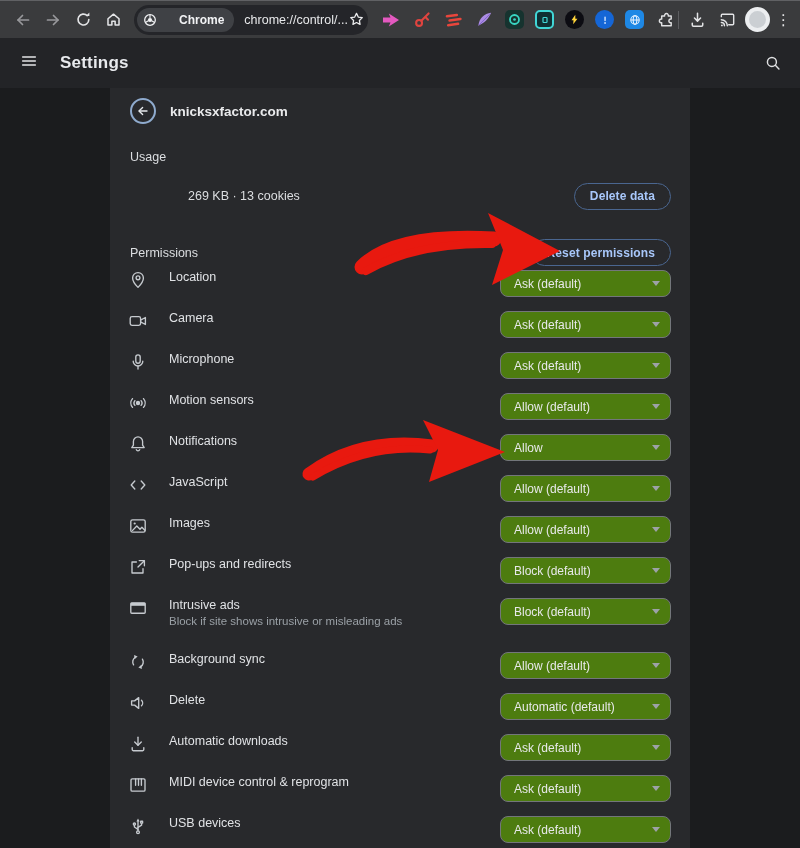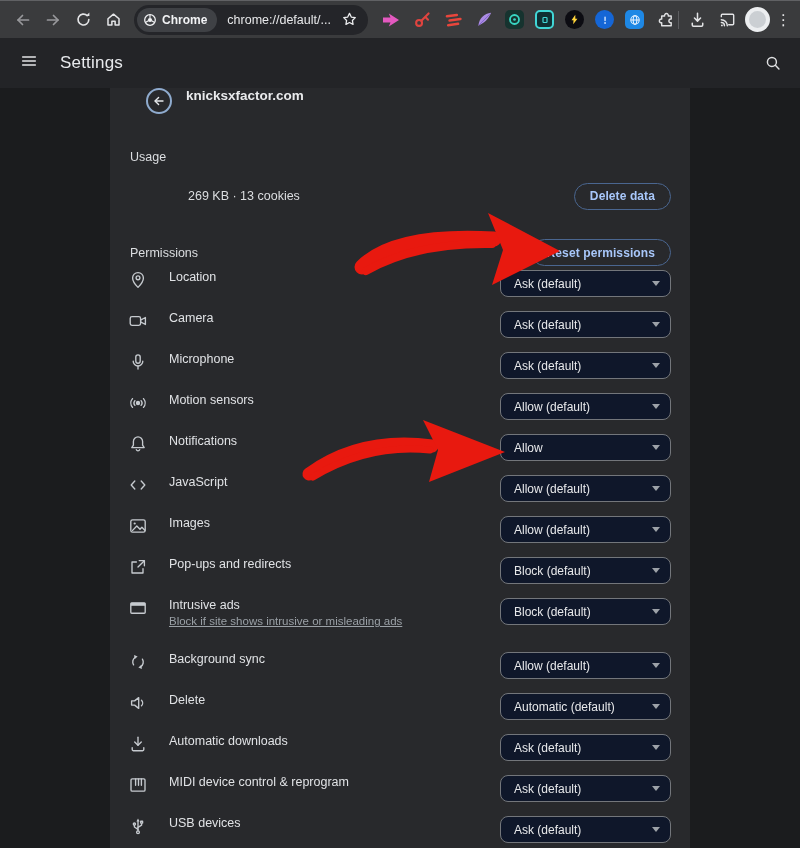--- a/index.html
+++ b/index.html
@@ -6,45 +6,45 @@
     font-family:"Liberation Sans","DejaVu Sans",sans-serif;background:#1b1c1e;}
   *{box-sizing:border-box;}
 
   
   .toolbar{height:38px;background:#3a3b3d;border-top:1px solid #606164;
     display:flex;align-items:center;padding:0 8px;}
   .tb-btn{width:30px;height:30px;display:flex;align-items:center;justify-content:center;flex:0 0 auto;}
   .omnibox{margin-left:6px;width:234px;height:30px;border-radius:15px;background:#242529;
     display:flex;align-items:center;padding:0 10px 0 3px;flex:0 0 auto;}
   .chip{height:24px;border-radius:12px;background:#3f4145;display:flex;align-items:center;
-    gap:5px;padding:0 10px 0 6px;}
+    gap:22px;padding:0 10px 0 6px;}
   .chip-label{font-size:12px;font-weight:bold;color:#f2f3f5;}
   .url{font-size:12.5px;color:#e8e9eb;margin-left:10px;white-space:nowrap;}
   .star{margin-left:auto;display:flex;}
   .ext-row{margin-left:13px;display:flex;align-items:center;gap:11px;}
   .ext{width:20px;height:20px;display:flex;align-items:center;justify-content:center;flex:0 0 auto;}
   .ext-sq{width:19px;height:19px;border-radius:5px;display:flex;align-items:center;justify-content:center;}
   .ext-ci{width:19px;height:19px;border-radius:50%;display:flex;align-items:center;justify-content:center;}
   .tb-sep{width:1px;height:18px;background:#5d5e61;margin:0 3px;flex:0 0 auto;}
   .avatar{width:25px;height:25px;border-radius:50%;background:#eceef0;display:flex;
     align-items:center;justify-content:center;}
   .avatar-in{width:17px;height:17px;border-radius:50%;background:#cbcfd3;}
   .kebab{color:#e2e3e5;font-size:15px;line-height:1;padding:0 4px;}
 
   
   .settings-header{height:50px;background:#232427;display:flex;align-items:center;
     padding:0 20px;position:relative;}
-  .sh-title{font-size:17px;font-weight:400;color:#e8eaed;margin-left:22px;letter-spacing:.2px;}
+  .sh-title{font-size:17px;font-weight:700;color:#e8eaed;margin-left:22px;letter-spacing:.2px;}
   .sh-search{position:absolute;right:18px;top:16px;}
 
   
   .content{height:760px;background:#1b1c1e;overflow:hidden;}
   .card{width:580px;height:100%;margin:0 auto;background:#28292c;position:relative;}
 
-  .site-row{height:46px;display:flex;padding:0 20px;margin-left:16px;}
+  .site-row{height:46px;display:flex;align-items:center;padding:0 20px;}
   .back-btn{width:26px;height:26px;border-radius:50%;border:2px solid #8fabce;
     display:flex;align-items:center;justify-content:center;flex:0 0 auto;}
   .site-name{margin-left:14px;font-size:13.5px;font-weight:600;color:#e9eaec;}
 
   .sect-label{margin:15px 20px 0;font-size:12.5px;color:#dcdee1;height:16px;line-height:16px;}
   .usage-row{margin-top:16px;height:30px;display:flex;align-items:center;padding-left:25px;}
   .usage-value{margin-left:53px;font-size:12.5px;color:#dcdee1;}
   .perm-head{margin-top:27px;height:29px;display:flex;align-items:center;}
   .perm-head .sect-label{margin-top:0;}
 
@@ -52,23 +52,23 @@
     border:1px solid #4a6690;background:transparent;color:#a8c7fa;font-size:12px;font-weight:700;
     font-family:inherit;display:flex;align-items:center;letter-spacing:.1px;}
 
   .perm-list{margin-top:3px;}
   .perm-row{display:flex;align-items:flex-start;height:41px;padding:0 19px 0 18px;}
   .perm-row.tall{height:54px;}
   .perm-icon{width:20px;height:20px;margin-right:21px;flex:0 0 auto;display:flex;
     align-items:center;justify-content:center;}
   .perm-text{display:flex;flex-direction:column;justify-content:center;}
   .perm-label{font-size:12.5px;color:#e0e2e5;}
-  .perm-sub{font-size:11.5px;color:#9aa0a6;margin-top:3px;text-decoration:underline;}
+  .perm-sub{font-size:11.5px;color:#9aa0a6;margin-top:3px;}
   .perm-select{margin-left:auto;width:171px;height:27px;border:1px solid #73767b;border-radius:8px;
-    display:flex;align-items:center;padding:0 10px 0 13px;background:#0f172a;flex:0 0 auto;}
+    display:flex;align-items:center;padding:0 10px 0 13px;background:#4d7c0f;flex:0 0 auto;}
   .perm-value{font-size:12px;color:#e8e9eb;}
   .caret{margin-left:auto;width:0;height:0;border-left:4px solid transparent;
     border-right:4px solid transparent;border-top:5px solid #9da2a8;}
 
   
   .anno-arrow{position:absolute;z-index:10;pointer-events:none;color:#e8190f;}
   #arrow1{left:352px;top:205px;}
   #arrow2{left:295px;top:418px;}
 </style>
 </head>
@@ -105,21 +105,21 @@
 
   <div class="omnibox">
     <span class="chip">
       <svg width="14" height="14" viewBox="0 0 20 20">
           <circle cx="10" cy="10" r="7.6" fill="none" stroke="#f2f3f5" stroke-width="1.8"></circle>
           <circle cx="10" cy="10" r="3" fill="#f2f3f5"></circle>
           <path d="M10 2.4v5M3.4 13.6l4.2-2.5M16.6 13.6l-4.2-2.5" stroke="#f2f3f5" stroke-width="1.6"></path>
         </svg>
       <span class="chip-label">Chrome</span>
     </span>
-    <span class="url">chrome://default/...</span>
+    <span class="url">chrome://control/...</span>
     <span class="star">
       <svg width="17" height="17" viewBox="0 0 20 20">
           <path d="M10 2.8l2.1 4.3 4.7.7-3.4 3.3.8 4.7L10 13.6l-4.2 2.2.8-4.7L3.2 7.8l4.7-.7z" fill="none" stroke="#ecedef" stroke-width="1.5" stroke-linejoin="round"></path>
         </svg>
     </span>
   </div>
 
   <div class="ext-row">
     <span class="ext">
       <svg width="20" height="20" viewBox="0 0 20 20">

